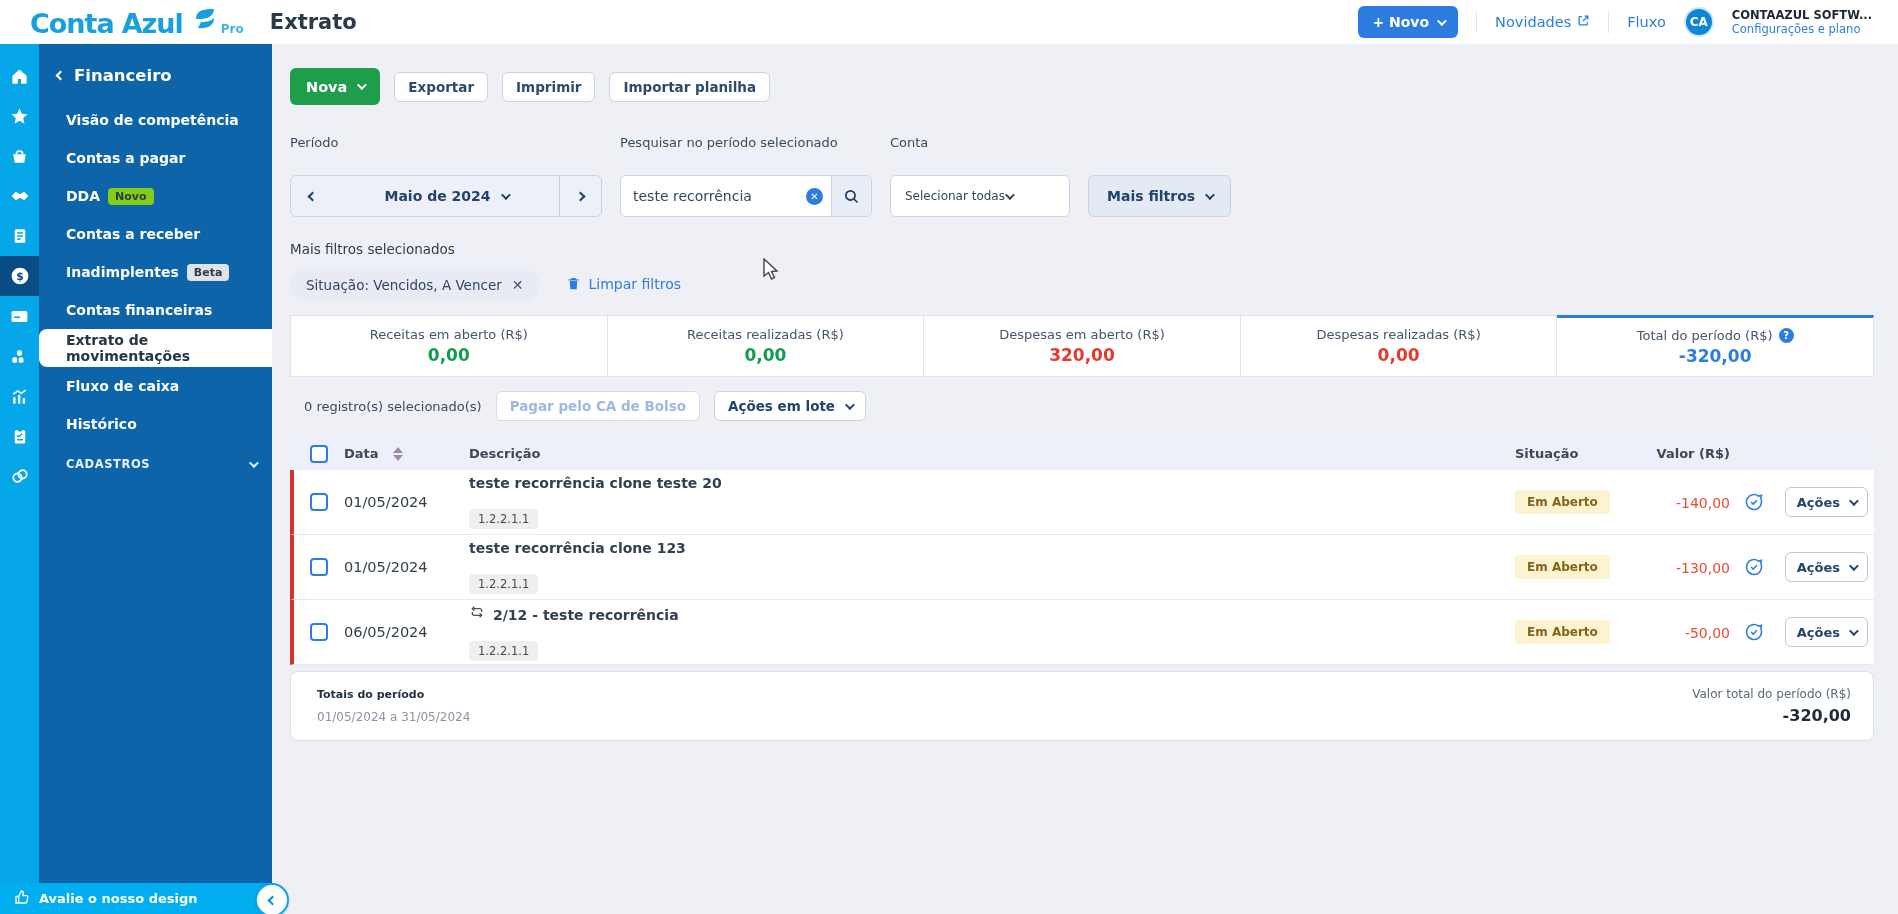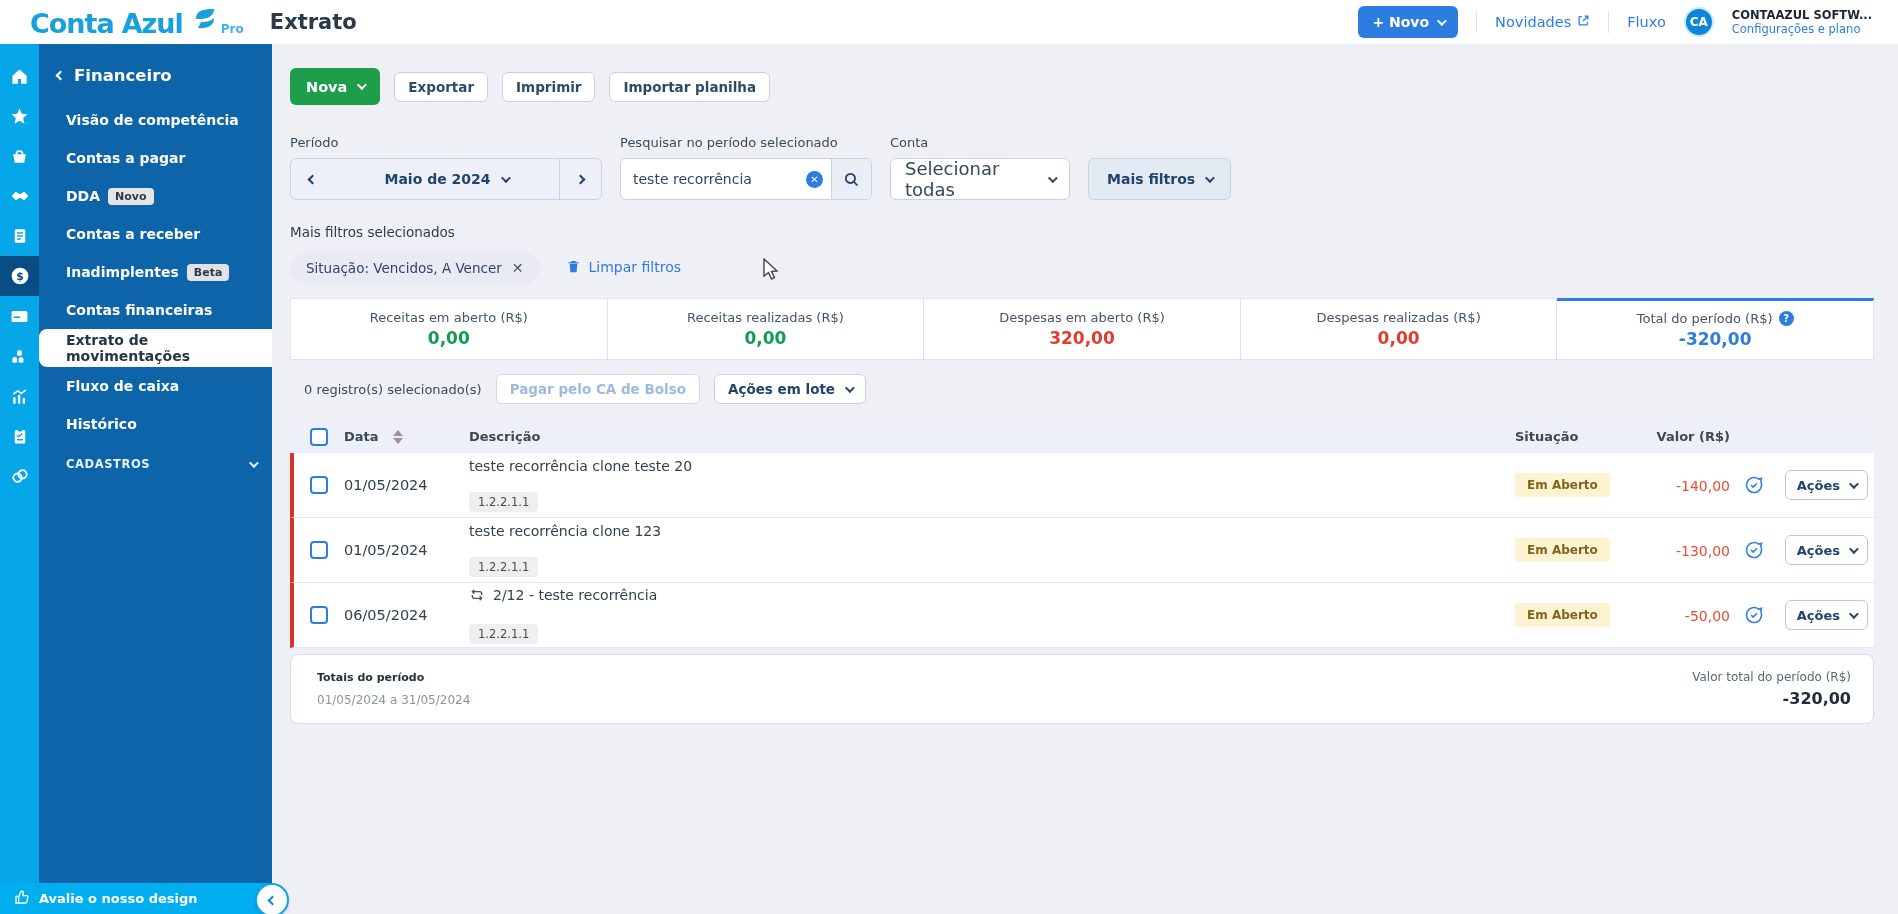--- a/index.html
+++ b/index.html
@@ -63,21 +63,21 @@
   .panel-header { display:flex; align-items:center; gap:10px; padding:6px 16px 16px 18px; font-size:16.5px; font-weight:bold; cursor:pointer; }
   .panel-item {
     height:38px; display:flex; align-items:center; gap:8px;
     padding-left:27px; font-size:14px; font-weight:600; cursor:pointer; color:#fff;
   }
   .panel-item.active {
     background:#ffffff; color:#243647; margin-left:0;
     border-radius:8px 0 0 8px; position:relative; left:0;
   }
   .mini-badge { font-size:11px; font-weight:bold; border-radius:4px; padding:2px 7px; }
-  .mini-badge.novo { background:#e5e5e5; color:#2b3a49; }
+  .mini-badge.novo { background:#84cc16; color:#2b3a49; }
   .mini-badge.beta { background:#dfe3e8; color:#2b3a49; }
   .cadastros {
     margin-top:14px; padding:0 16px 0 27px; font-size:11.5px; font-weight:bold;
     letter-spacing:.6px; display:flex; align-items:center; justify-content:space-between;
     cursor:pointer; color:#e8f1f9;
   }
 
   
   .side-bottom {
     position:absolute; left:0; bottom:0; width:272px; height:31px;
@@ -101,21 +101,21 @@
     cursor:pointer; font-family:inherit;
   }
   .btn-outline {
     background:#fff; border:1px solid #c9d2e4; border-radius:6px; height:30px;
     padding:0 13px; font-size:13.5px; font-weight:600; color:#2d4a68; cursor:pointer; font-family:inherit;
     display:flex; align-items:center; gap:8px;
   }
 
   
   .filters { display:flex; align-items:flex-end; gap:18px; margin-top:30px; }
-  .f-group { display:flex; flex-direction:column; gap:8px; }
+  .f-group { display:flex; flex-direction:column; gap:25px; }
   .f-label { font-size:13px; color:#3c4a5c; }
   .periodo {
     width:312px; height:42px; background:#edf0f8; border:1px solid #c9d2e4;
     border-radius:6px; display:flex; align-items:stretch; color:#22436b;
   }
   .periodo .nav-btn { width:42px; display:flex; align-items:center; justify-content:center; cursor:pointer; }
   .periodo .nav-btn.next { border-left:1px solid #c9d2e4; }
   .periodo-mid { flex:1; display:flex; align-items:center; justify-content:center; gap:10px; font-size:14px; font-weight:600; cursor:pointer; }
   .searchbox {
     width:252px; height:42px; background:#fff; border:1px solid #c9d2e4;
@@ -129,22 +129,22 @@
     align-self:center; width:17px; height:17px; border-radius:50%; background:#2d7de1;
     color:#fff; font-size:10px; display:flex; align-items:center; justify-content:center;
     cursor:pointer; margin-right:8px; flex:none;
   }
   .search-btn {
     width:40px; background:#e9edf5; border-left:1px solid #c9d2e4;
     display:flex; align-items:center; justify-content:center; cursor:pointer; color:#1d3d66;
   }
   .conta-select {
     width:180px; height:42px; background:#fff; border:1px solid #c9d2e4; border-radius:6px;
-    display:flex; align-items:center; justify-content:space-between; padding:0 14px;
-    font-size:18px; color:#33475c; cursor:pointer;
+    display:flex; align-items:center; justify-content:flex-start; padding:0 14px;
+    font-size:12px; color:#33475c; cursor:pointer;
   }
   .btn-mais-filtros {
     height:42px; background:#e4eaf4; border:1px solid #c9d2e4; border-radius:6px;
     padding:0 18px; font-size:14px; font-weight:600; color:#22436b; cursor:pointer;
     display:flex; align-items:center; gap:10px; font-family:inherit;
   }
 
   .chips-label { margin-top:24px; font-size:13.5px; color:#2e3d4e; }
   .chips-row { margin-top:12px; display:flex; align-items:center; gap:26px; }
   .chip {
@@ -193,21 +193,21 @@
   .sort { display:inline-flex; flex-direction:column; gap:2px; cursor:pointer; }
   .sort i { width:0; height:0; border-left:5px solid transparent; border-right:5px solid transparent; display:block; }
   .sort .up { border-bottom:6px solid #9b8fa8; }
   .sort .dn { border-top:6px solid #9b8fa8; }
 
   .trow {
     height:65px; background:#fff; border-left:4px solid #d4342a;
     border-bottom:1px solid #e6e9f1; display:flex; align-items:center;
   }
   .row-date { font-size:14.5px; color:#33404d; }
-  .desc-title { font-size:14px; color:#33404d; display:flex; align-items:flex-start; gap:8px; }
+  .desc-title { font-size:14px; color:#33404d; display:flex; align-items:flex-end; gap:8px;font-weight:bold; }
   .tag { display:inline-block; background:#efefef; border-radius:4px; font-size:11.5px; color:#4a4a4a; padding:3px 9px; margin-top:18px; }
   .status-badge {
     display:inline-block; background:#fdf3d0; color:#80661c; font-size:12px; font-weight:600;
     padding:5px 12px; border-radius:3px;
   }
   .row-value { font-size:14px; color:#ec4b32; font-weight:500; }
   .btn-acoes {
     background:#fff; border:1px solid #bcc8de; border-radius:6px; height:30px; padding:0 11px;
     font-size:13px; font-weight:bold; color:#22436b; font-family:inherit; cursor:pointer;
     display:flex; align-items:center; gap:9px;

